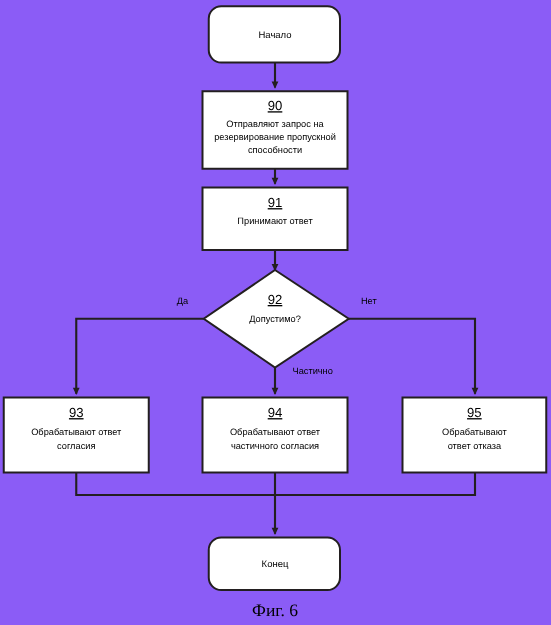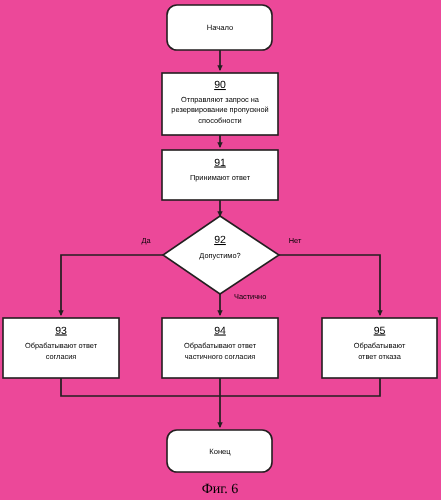--- a/index.html
+++ b/index.html
@@ -10,21 +10,21 @@
   body {
     width: 441px;
     height: 500px;
     overflow: hidden;
     font-family: "Liberation Sans", sans-serif;
   }
   #figure-root {
     position: relative;
     width: 441px;
     height: 500px;
-    background: #ec4899;
+    background: #8b5cf6;
   }
   svg.flow {
     display: block;
     width: 441px;
     height: 500px;
   }
   .node-shape {
     fill: #ffffff;
     stroke: #231f20;
     stroke-width: 1.6;

